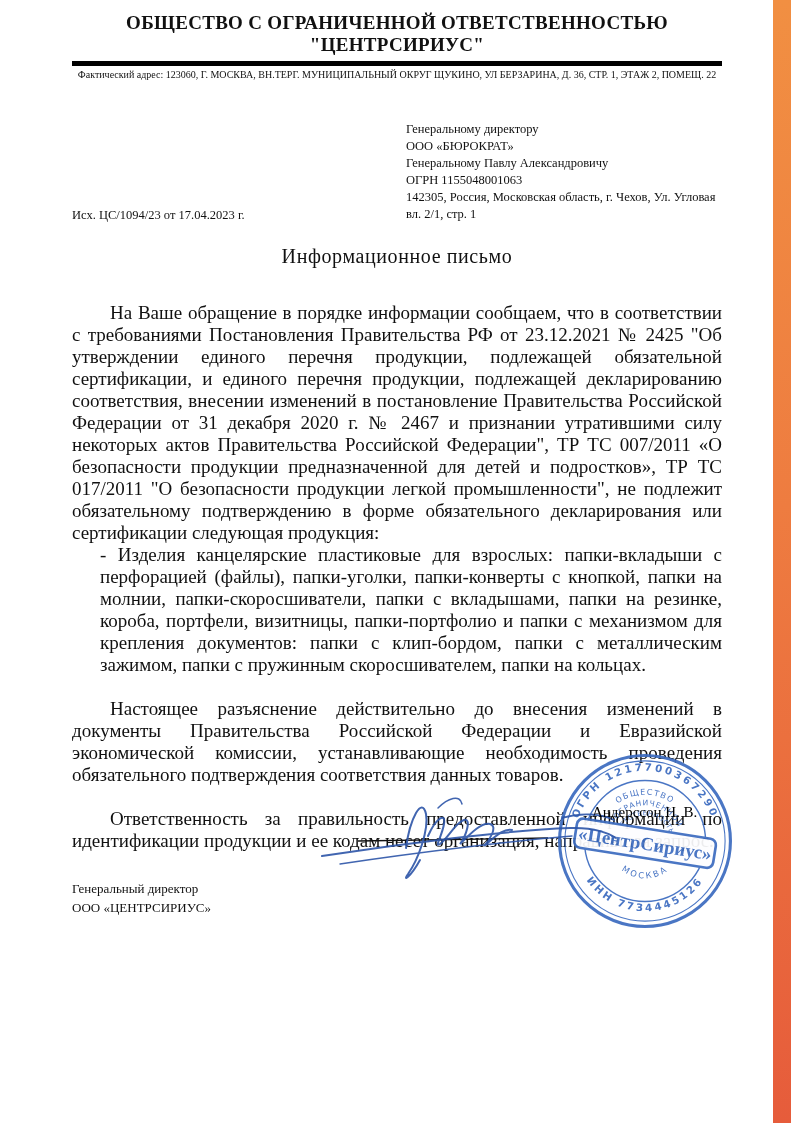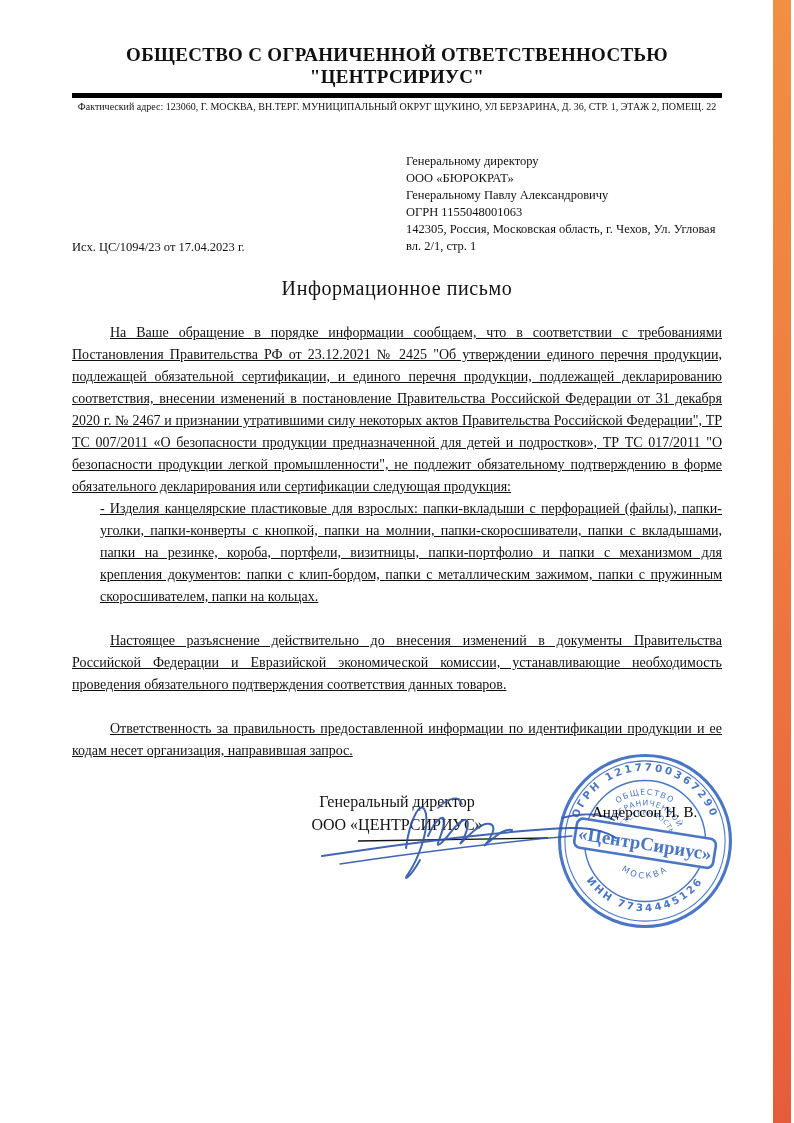--- a/index.html
+++ b/index.html
@@ -9,41 +9,41 @@
     margin:0 auto;
     background:#ffffff;
     font-family:"Liberation Serif", serif;
     color:#111;
     overflow:hidden;
   }
   .accent-stripe {
     position:absolute; top:0; bottom:0; right:3px; width:18px;
     background:linear-gradient(to bottom, #f18f42 0%, #ee7c40 45%, #e65c3b 100%);
   }
-  .inner { padding:44px 72px 0 72px; }
+  .inner { padding:12px 72px 0 72px; }
 
   .org-name { margin:0; text-align:center; font-size:19px; font-weight:bold; line-height:1.18; letter-spacing:0.3px; }
   .header-rule { height:5px; background:#000; margin-top:4px; }
   .letterhead-address { margin-top:2px; text-align:center; font-size:10px; line-height:1.3; }
 
   .meta-row { display:flex; margin-top:40px; font-size:12.5px;align-items:flex-end; }
   .reference { white-space:nowrap; }
   .recipient { margin-left:auto; width:316px; line-height:1.36; }
   .recipient div { white-space:nowrap; }
 
   .doc-title { margin-top:22px; text-align:center; font-size:20px; letter-spacing:0.6px; }
 
-  .body-text { margin-top:22px; font-size:14px; line-height:22px; text-align:justify;text-decoration:underline; }
+  .body-text { margin-top:34px; font-size:19px; line-height:22px; text-align:justify; }
   .para { margin:0; text-indent:38px; }
   .gap-top { margin-top:22px; }
   .list-block { margin-left:28px; }
   .list-item { margin:0; text-align:justify; }
   .code-line { margin:0; }
 
-  .sig-block { margin-top:28px; font-size:16px; line-height:1.45;text-align:center; }
+  .sig-block { margin-top:28px; font-size:13px; line-height:1.45; }
 
   .signature-art { position:absolute; left:310px; top:778px; z-index:3; }
   .stamp { position:absolute; left:556px; top:752px; z-index:2; opacity:0.93; }
   .signer-name { position:absolute; left:592px; top:804px; z-index:5; font-size:15px; color:#000; }
 </style>
 </head>
 <body>
 
 <div class="page">
   <div class="accent-stripe"></div>

